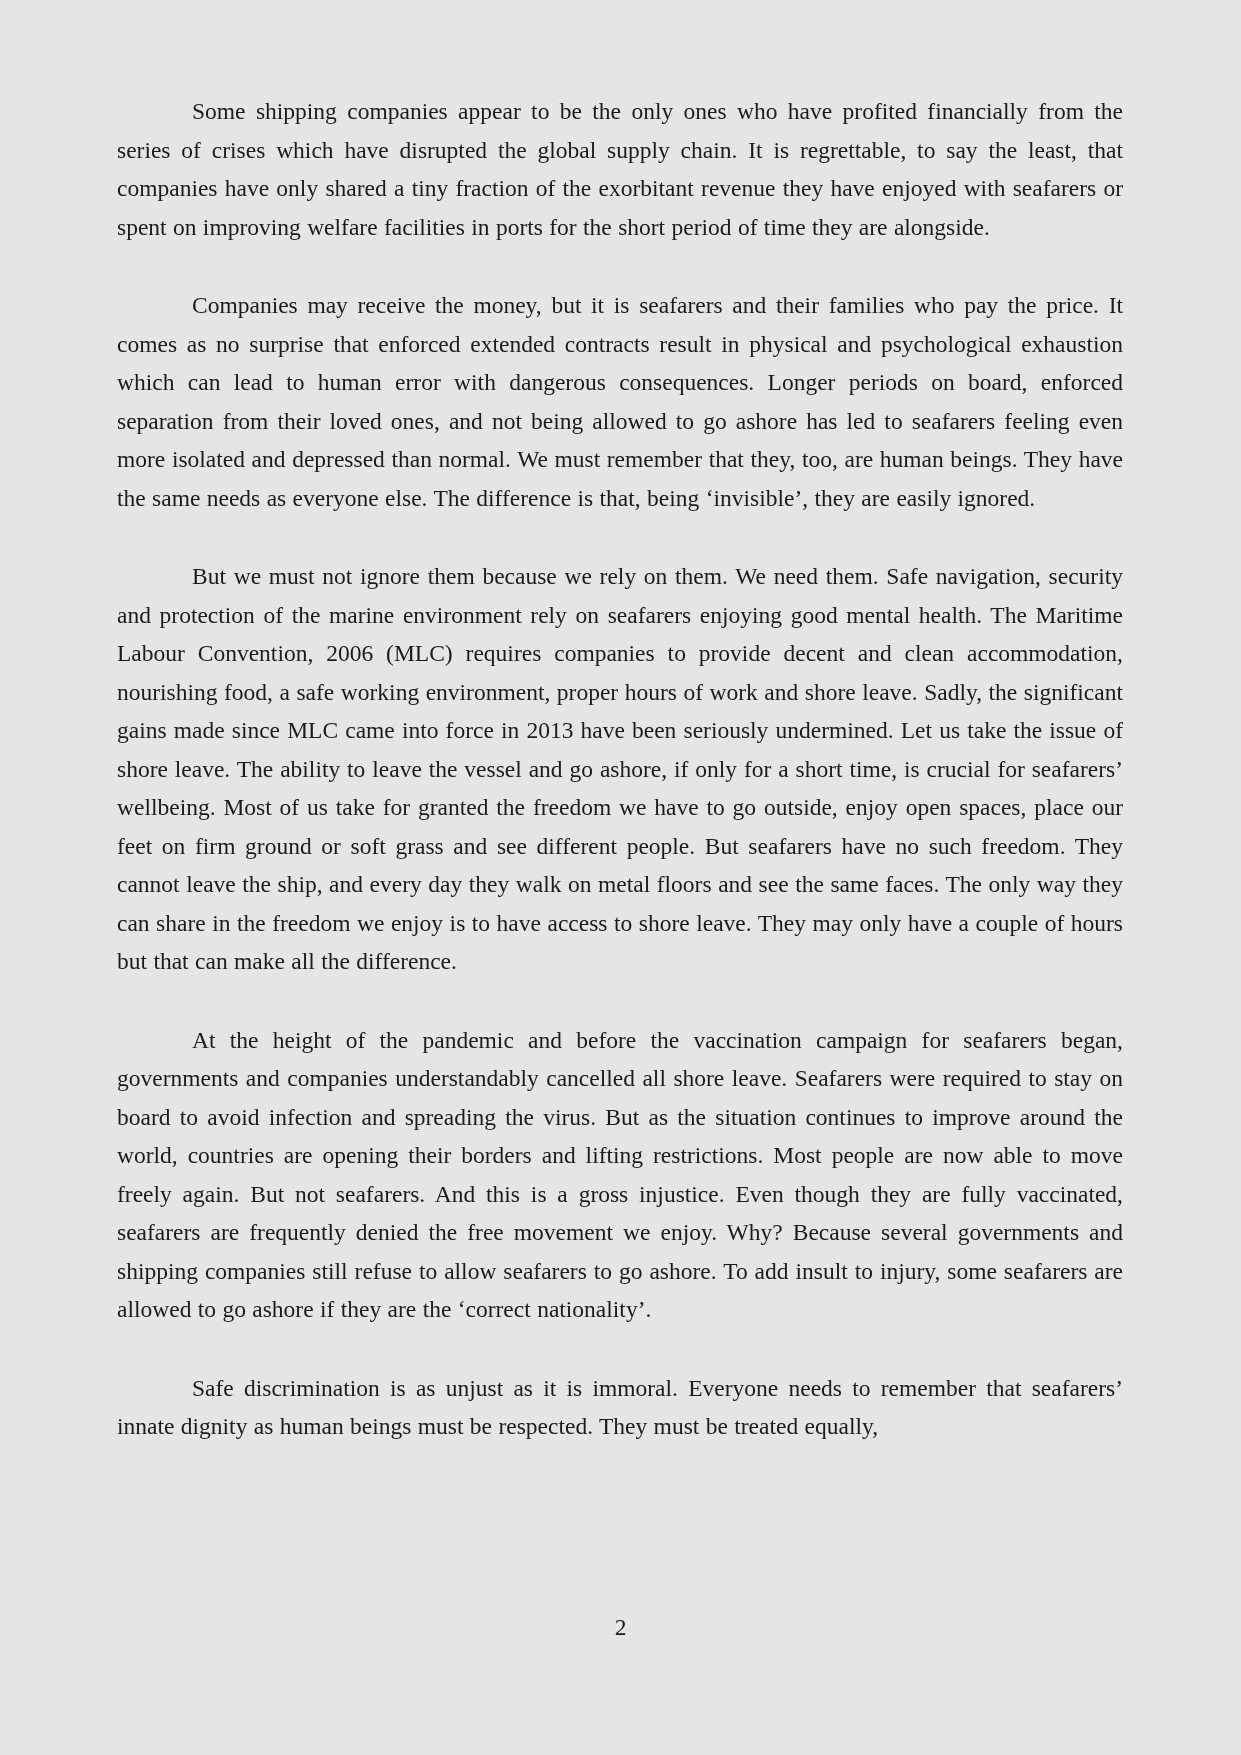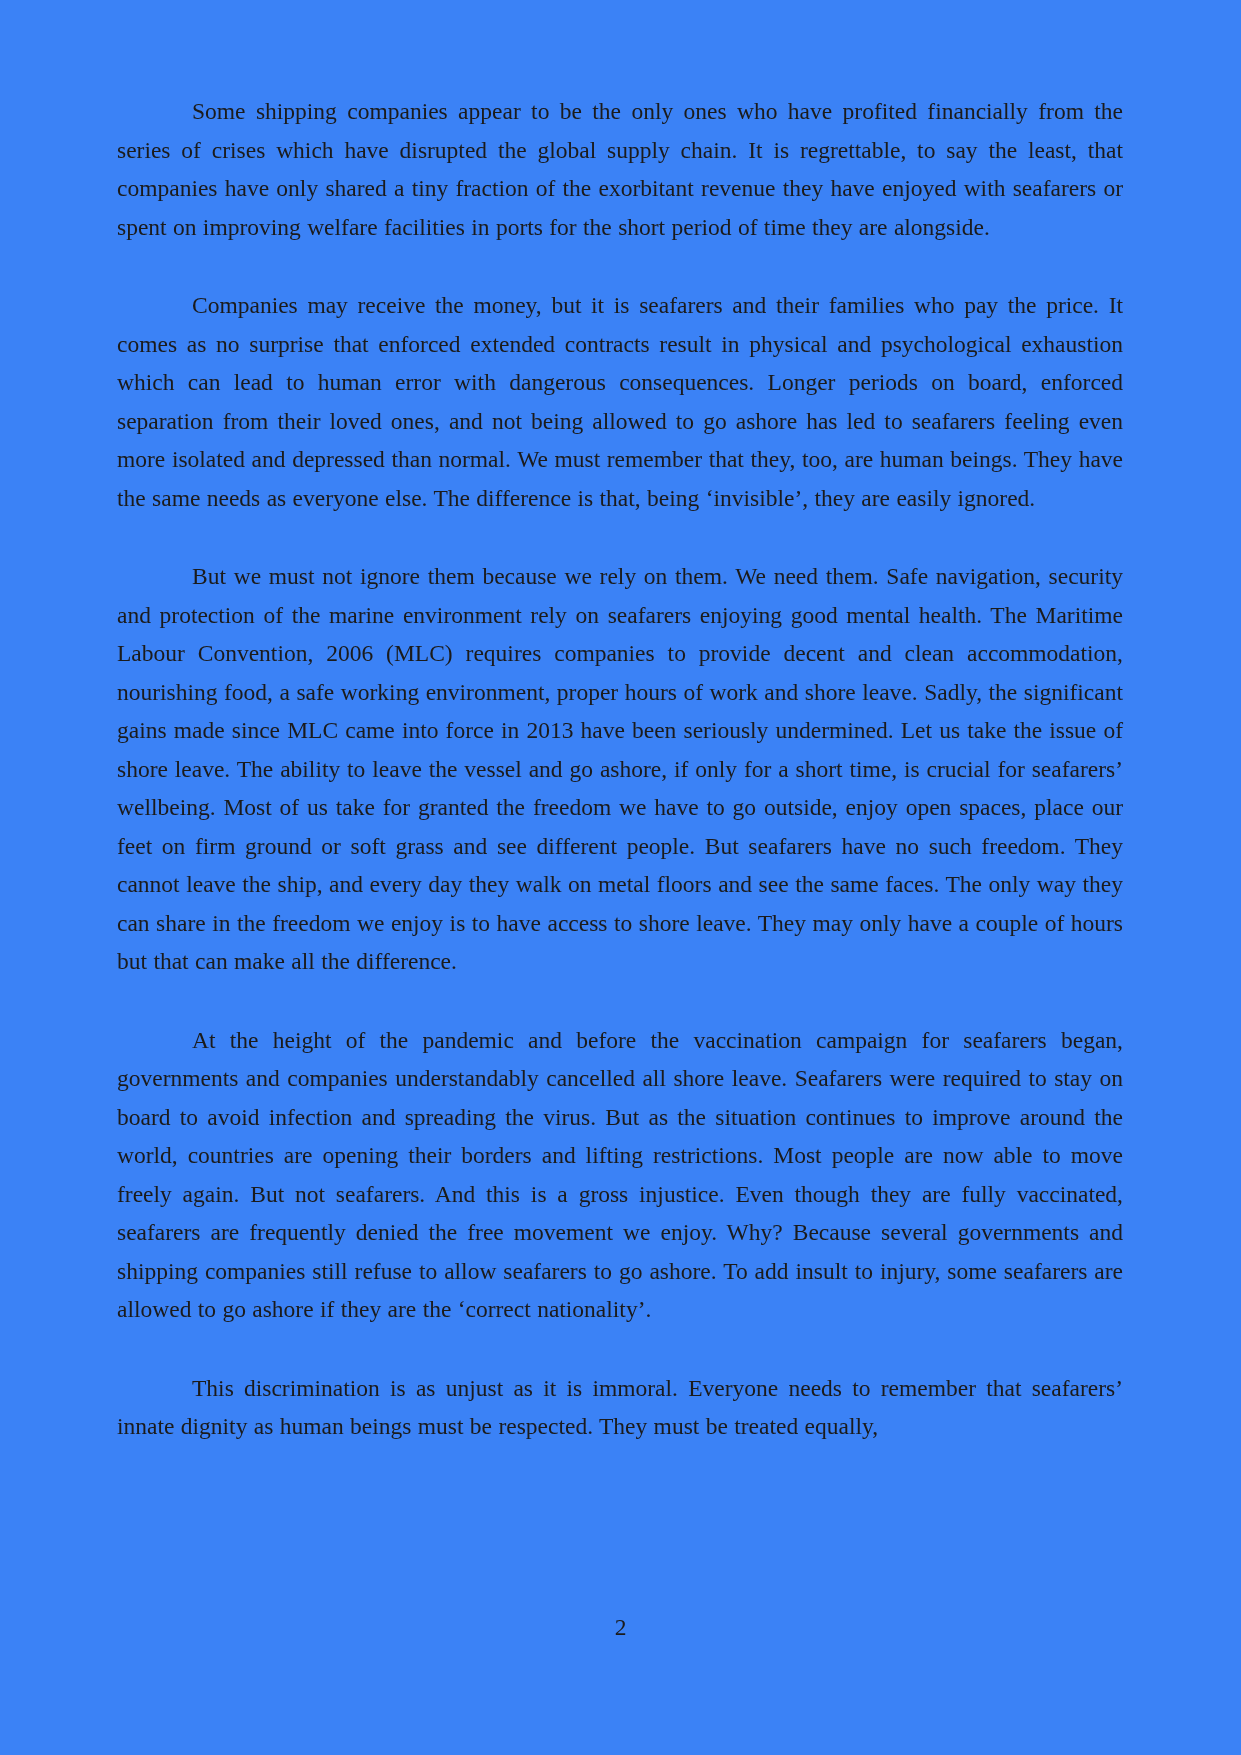--- a/index.html
+++ b/index.html
@@ -4,21 +4,21 @@
 <style>
   html, body {
     margin: 0;
     padding: 0;
     background: #ffffff;
   }
   .page {
     position: relative;
     width: 1241px;
     height: 1755px;
-    background: #3b82f6;
+    background: #e5e5e5;
     overflow: hidden;
     font-family: "Liberation Serif", "DejaVu Serif", serif;
     color: #1b1b1b;
   }
   .content {
     position: absolute;
     left: 117px;
     top: 92px;
     width: 1006px;
   }
@@ -50,16 +50,16 @@
 </style>
 </head>
 <body>
 
 <div class="page">
   <div class="content" id="doc-body">
       <p class="para"><span>Some shipping companies appear to be the only ones who have profited financially from the series of crises which have disrupted the global supply chain. It is regrettable, to say the least, that companies have only shared a tiny fraction of the exorbitant revenue they have enjoyed with seafarers or spent on improving welfare facilities in ports for the short period of time they are alongside.</span></p>
       <p class="para"><span>Companies may receive the money, but it is seafarers and their families who pay the price. It comes as no surprise that enforced extended contracts result in physical and psychological exhaustion which can lead to human error with dangerous consequences. Longer periods on board, enforced separation from their loved ones, and not being allowed to go ashore has led to seafarers feeling even more isolated and depressed than normal. We must remember that they, too, are human beings. They have the same needs as everyone else. The difference is that, being ‘invisible’, they are easily ignored.</span></p>
       <p class="para"><span>But we must not ignore them because we rely on them. We need them. Safe navigation, security and protection of the marine environment rely on seafarers enjoying good mental health. The Maritime Labour Convention, 2006 (MLC) requires companies to provide decent and clean accommodation, nourishing food, a safe working environment, proper hours of work and shore leave. Sadly, the significant gains made since MLC came into force in 2013 have been seriously undermined. Let us take the issue of shore leave. The ability to leave the vessel and go ashore, if only for a short time, is crucial for seafarers’ wellbeing. Most of us take for granted the freedom we have to go outside, enjoy open spaces, place our feet on firm ground or soft grass and see different people. But seafarers have no such freedom. They cannot leave the ship, and every day they walk on metal floors and see the same faces. The only way they can share in the freedom we enjoy is to have access to shore leave. They may only have a couple of hours but that can make all the difference.</span></p>
       <p class="para"><span>At the height of the pandemic and before the vaccination campaign for seafarers began, governments and companies understandably cancelled all shore leave. Seafarers were required to stay on board to avoid infection and spreading the virus. But as the situation continues to improve around the world, countries are opening their borders and lifting restrictions. Most people are now able to move freely again. But not seafarers. And this is a </span><span class="bold">gross injustice</span><span>. Even though they are fully vaccinated, seafarers are frequently denied the free movement we enjoy. Why? Because several governments and shipping companies still refuse to allow seafarers to go ashore. To add insult to injury, some seafarers are allowed to go ashore if they are the ‘correct nationality’.</span></p>
-      <p class="para"><span>This discrimination is as unjust as it is immoral. Everyone needs to remember that seafarers’ innate dignity as human beings must be respected. They must be treated equally,</span></p>
+      <p class="para"><span>Safe discrimination is as unjust as it is immoral. Everyone needs to remember that seafarers’ innate dignity as human beings must be respected. They must be treated equally,</span></p>
     </div>
   <div class="page-number">2</div>
 </div>
 
 </body></html>

